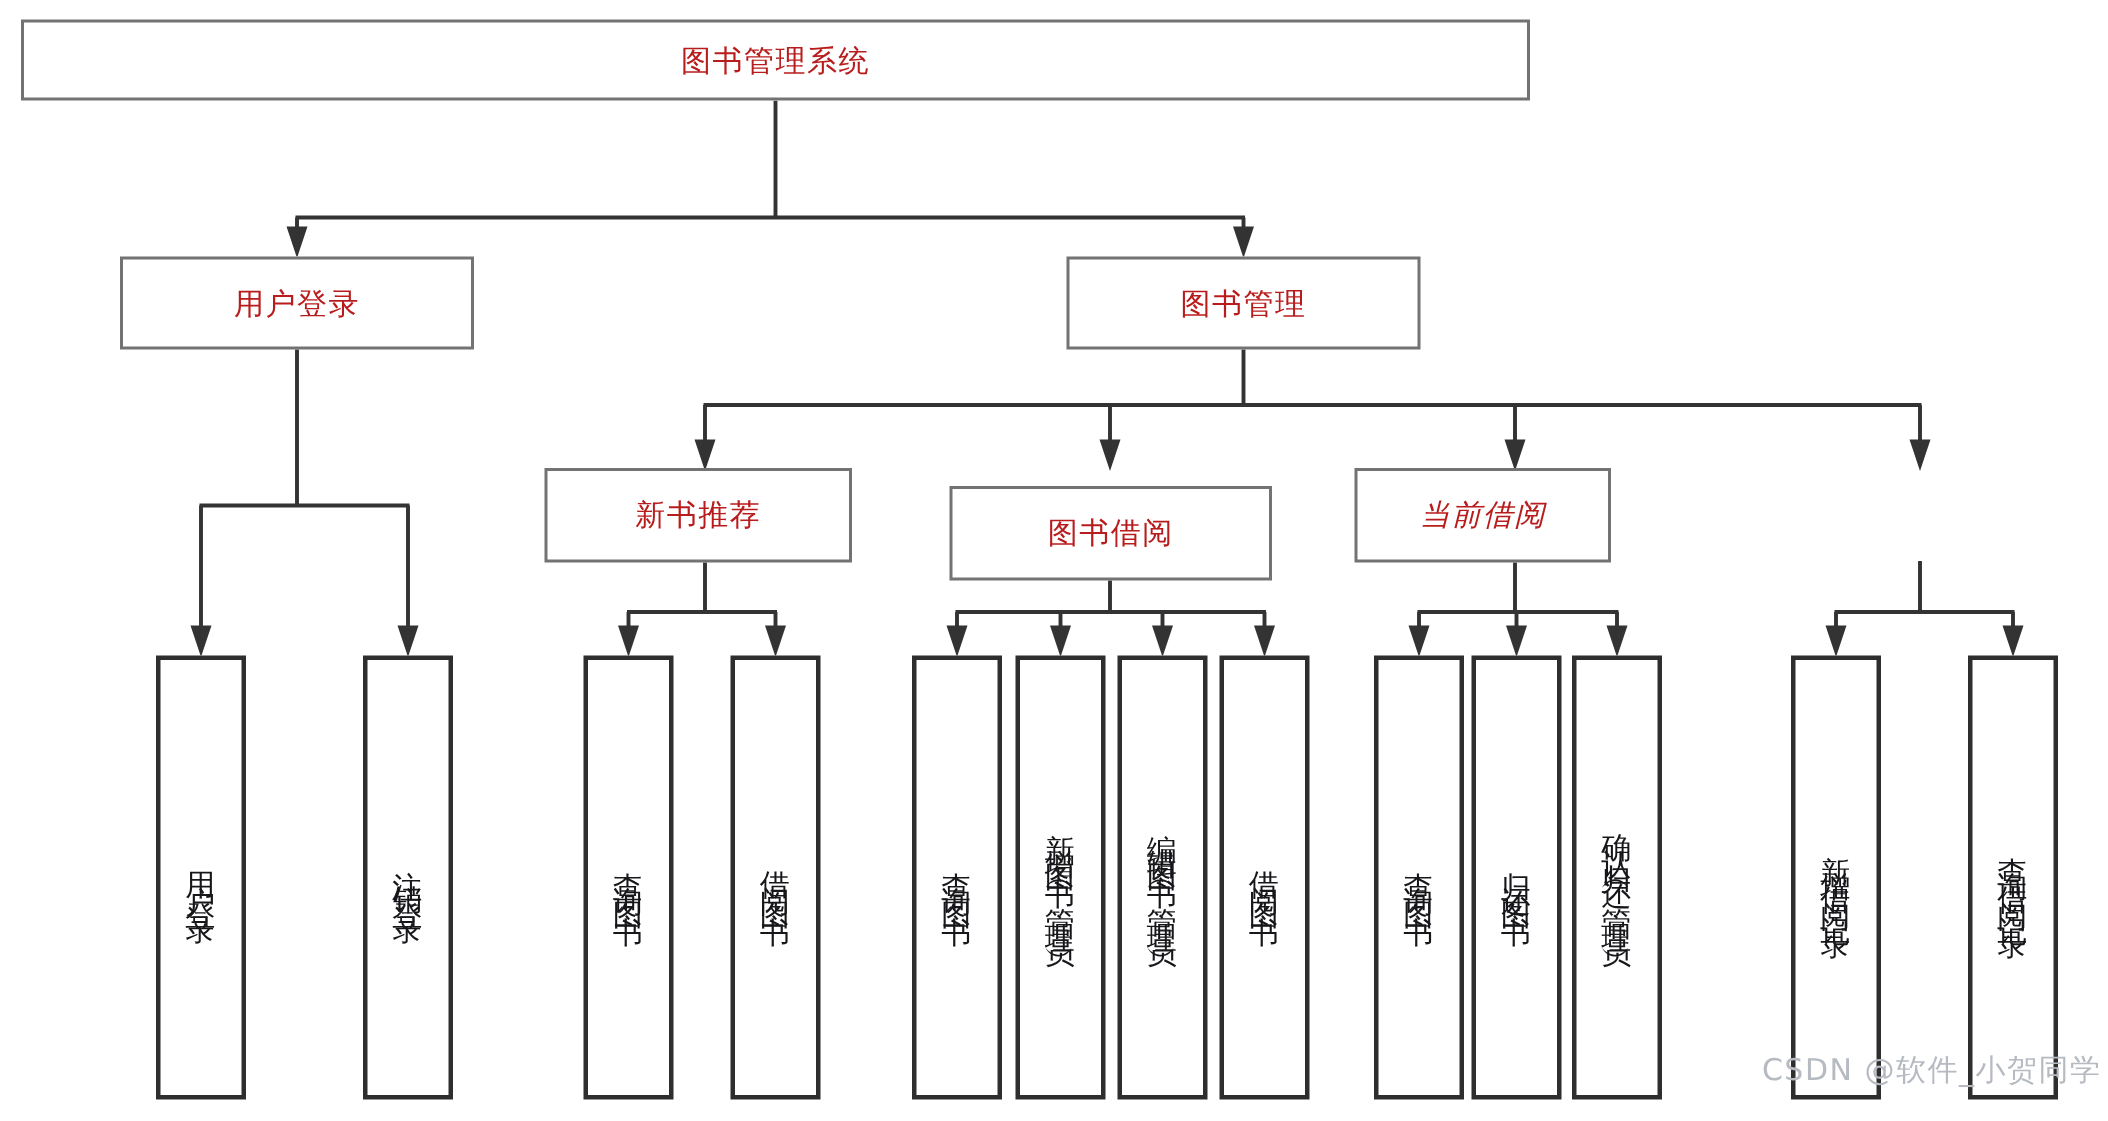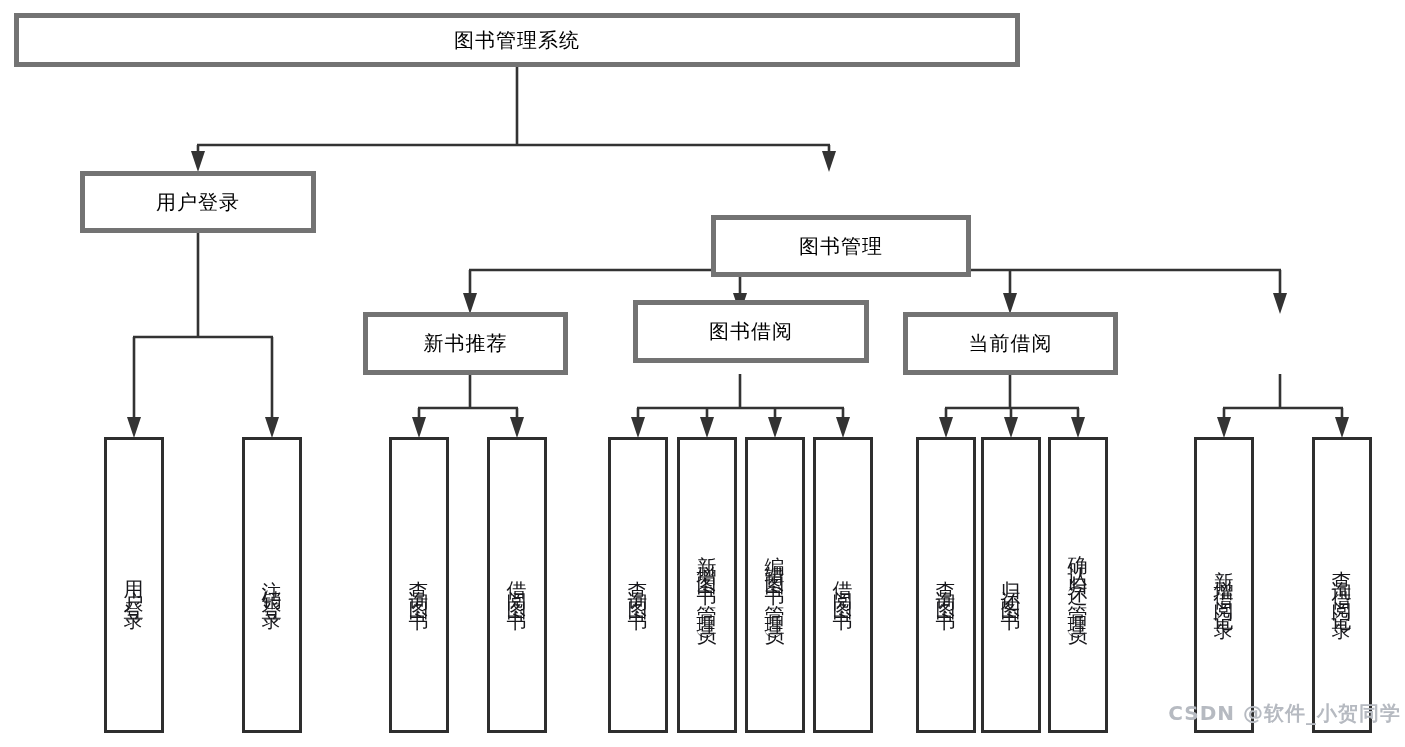--- a/index.html
+++ b/index.html
@@ -12,28 +12,28 @@
     overflow: hidden;
   }
   .connectors {
     position: absolute;
     left: 0; top: 0;
     width: 1405px; height: 747px;
   }
   .hbox {
     position: absolute;
     box-sizing: border-box;
-    border: 5px solid #737373;
+    border: 2px solid #737373;
     background: #ffffff;
     display: flex;
     align-items: center;
     justify-content: center;
     font-size: 20px;
     letter-spacing: 1px;
-    color: #000000;
+    color: #b91c1c;
     white-space: nowrap;
   }
   .vbox {
     position: absolute;
     box-sizing: border-box;
     border: 3px solid #2e2e2e;
     background: #ffffff;
     display: flex;
     align-items: center;
     justify-content: center;
@@ -48,21 +48,20 @@
     line-height: 1;
   }
   .watermark {
     position: absolute;
     top: 700px;
     right: 4px;
     font-size: 20px;
     color: #b6bac1;
     letter-spacing: 1px;
     white-space: nowrap;
-    font-weight: bold;
   }
 </style>
 </head>
 <body>
 
 <div class="stage">
 
   <svg class="connectors" viewBox="0 0 1405 747" xmlns="http://www.w3.org/2000/svg">
     <g stroke="#333333" stroke-width="2.6" fill="none">
 
@@ -103,25 +102,25 @@
       <polygon points="1004,417 1018,417 1011,438"></polygon>
       <polygon points="1071,417 1085,417 1078,438"></polygon>
       <polygon points="1217,417 1231,417 1224,438"></polygon>
       <polygon points="1335,417 1349,417 1342,438"></polygon>
     </g>
   </svg>
 
   <div class="hbox" style="left:14px; top:13px; width:1006px; height:54px;">图书管理系统</div>
 
   <div class="hbox" style="left:80px; top:171px; width:236px; height:62px;">用户登录</div>
-  <div class="hbox" style="left:711px; top:171px; width:260px; height:62px;margin-top:44px;">图书管理</div>
+  <div class="hbox" style="left:711px; top:171px; width:236px; height:62px;">图书管理</div>
 
   <div class="hbox" style="left:363px; top:312px; width:205px; height:63px;">新书推荐</div>
-  <div class="hbox" style="left:633px; top:300px; width:236px; height:63px;font-family:Liberation Serif, serif;">图书借阅</div>
-  <div class="hbox" style="left:903px; top:312px; width:215px; height:63px;">当前借阅</div>
+  <div class="hbox" style="left:633px; top:324px; width:215px; height:63px;font-family:Liberation Serif, serif;">图书借阅</div>
+  <div class="hbox" style="left:903px; top:312px; width:171px; height:63px;font-style:italic;">当前借阅</div>
 
   <div class="vbox" style="left:104px;">用户登录</div>
   <div class="vbox" style="left:242px;">注销登录</div>
 
   <div class="vbox" style="left:389px;">查询图书</div>
   <div class="vbox" style="left:487px;">借阅图书</div>
 
   <div class="vbox" style="left:608px;">查询图书</div>
   <div class="vbox" style="left:677px;">新增图书（管理员）</div>
   <div class="vbox" style="left:745px;">编辑图书（管理员）</div>

